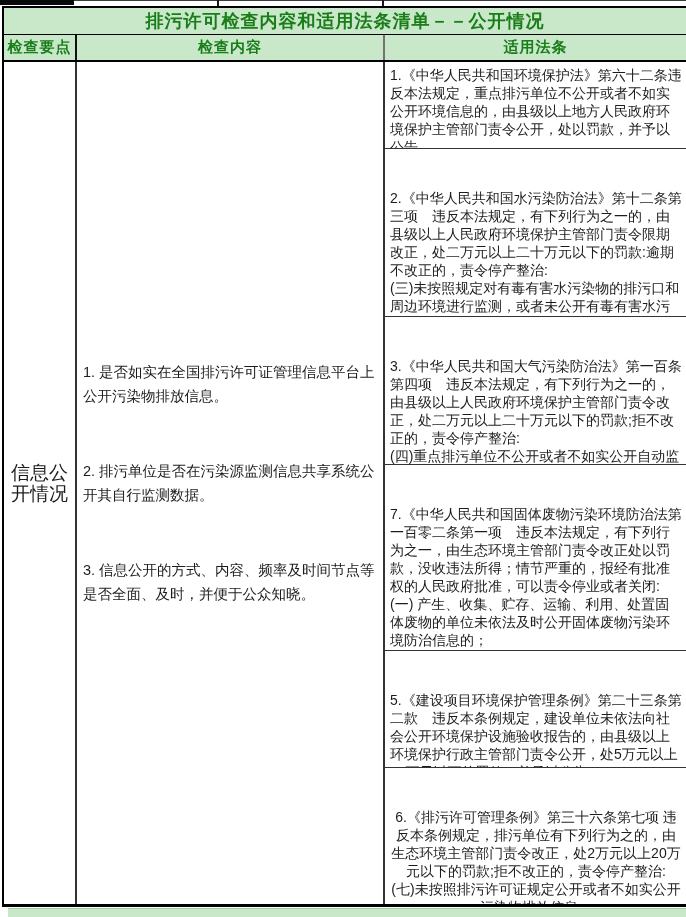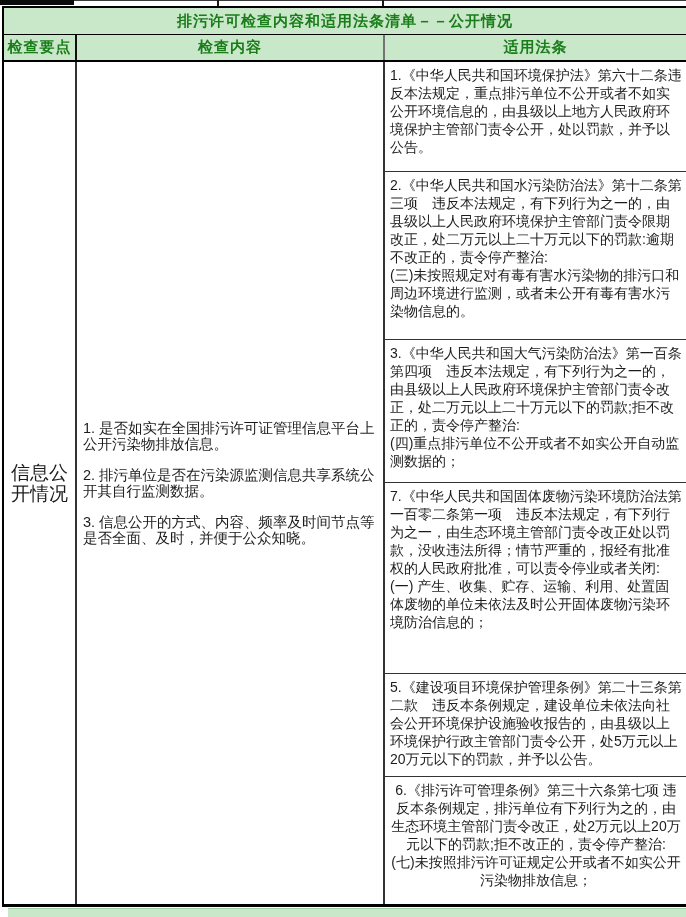--- a/index.html
+++ b/index.html
@@ -21,45 +21,45 @@
   
   .table{
     position:absolute;top:6px;left:2px;width:682px;
     border:2px solid #000;border-bottom-width:3px;
     box-sizing:content-box;background:#ffffff;
   }
   .title-row{
     height:27px;box-sizing:border-box;
     background:#c9e8ca;border-bottom:1px solid #000;
     display:flex;align-items:center;justify-content:center;
-    color:#1a7d1a;font-size:15px;font-weight:bold;letter-spacing:1px;
+    color:#1a7d1a;font-size:18px;font-weight:bold;letter-spacing:1px;
   }
   .header-row{
     height:27px;box-sizing:border-box;display:flex;
     background:#c9e8ca;border-bottom:2px solid #000;
   }
   .hc{
     box-sizing:border-box;display:flex;align-items:center;justify-content:center;
     color:#1a7d1a;font-size:15px;font-weight:bold;letter-spacing:1px;
   }
   .hc.c1{width:73px;border-right:2px solid #111;}
   .hc.c2{width:308px;border-right:2px solid #737373;}
   .hc.c3{flex:1;}
 
   .body-row{display:flex;height:842px;box-sizing:border-box;}
-  .cell{box-sizing:border-box;overflow:hidden;}
+  .cell{box-sizing:border-box;overflow:hidden;gap:36px;}
   .cell.c1{
     width:73px;border-right:2px solid #333;
     display:flex;align-items:center;justify-content:center;text-align:center;
     font-size:19px;line-height:21px;padding:0 4px;
   }
   .cell.c2{
     width:308px;border-right:2px solid #333;
     display:flex;flex-direction:column;justify-content:center;
-    font-size:14.5px;line-height:16px;padding:0 4px 0 6px;
+    font-size:14.5px;line-height:24px;padding:0 4px 0 6px;
   }
   .cell.c2 p{margin:7.5px 0;}
   .cell.c3{flex:1;display:flex;flex-direction:column;}
 
   .law{
     box-sizing:border-box;border-bottom:1px solid #333;
     padding:4px 4px 0 5px;font-size:14px;line-height:18px;
     white-space:pre-line;overflow:hidden;
   }
   .law.r1{height:110px;}

